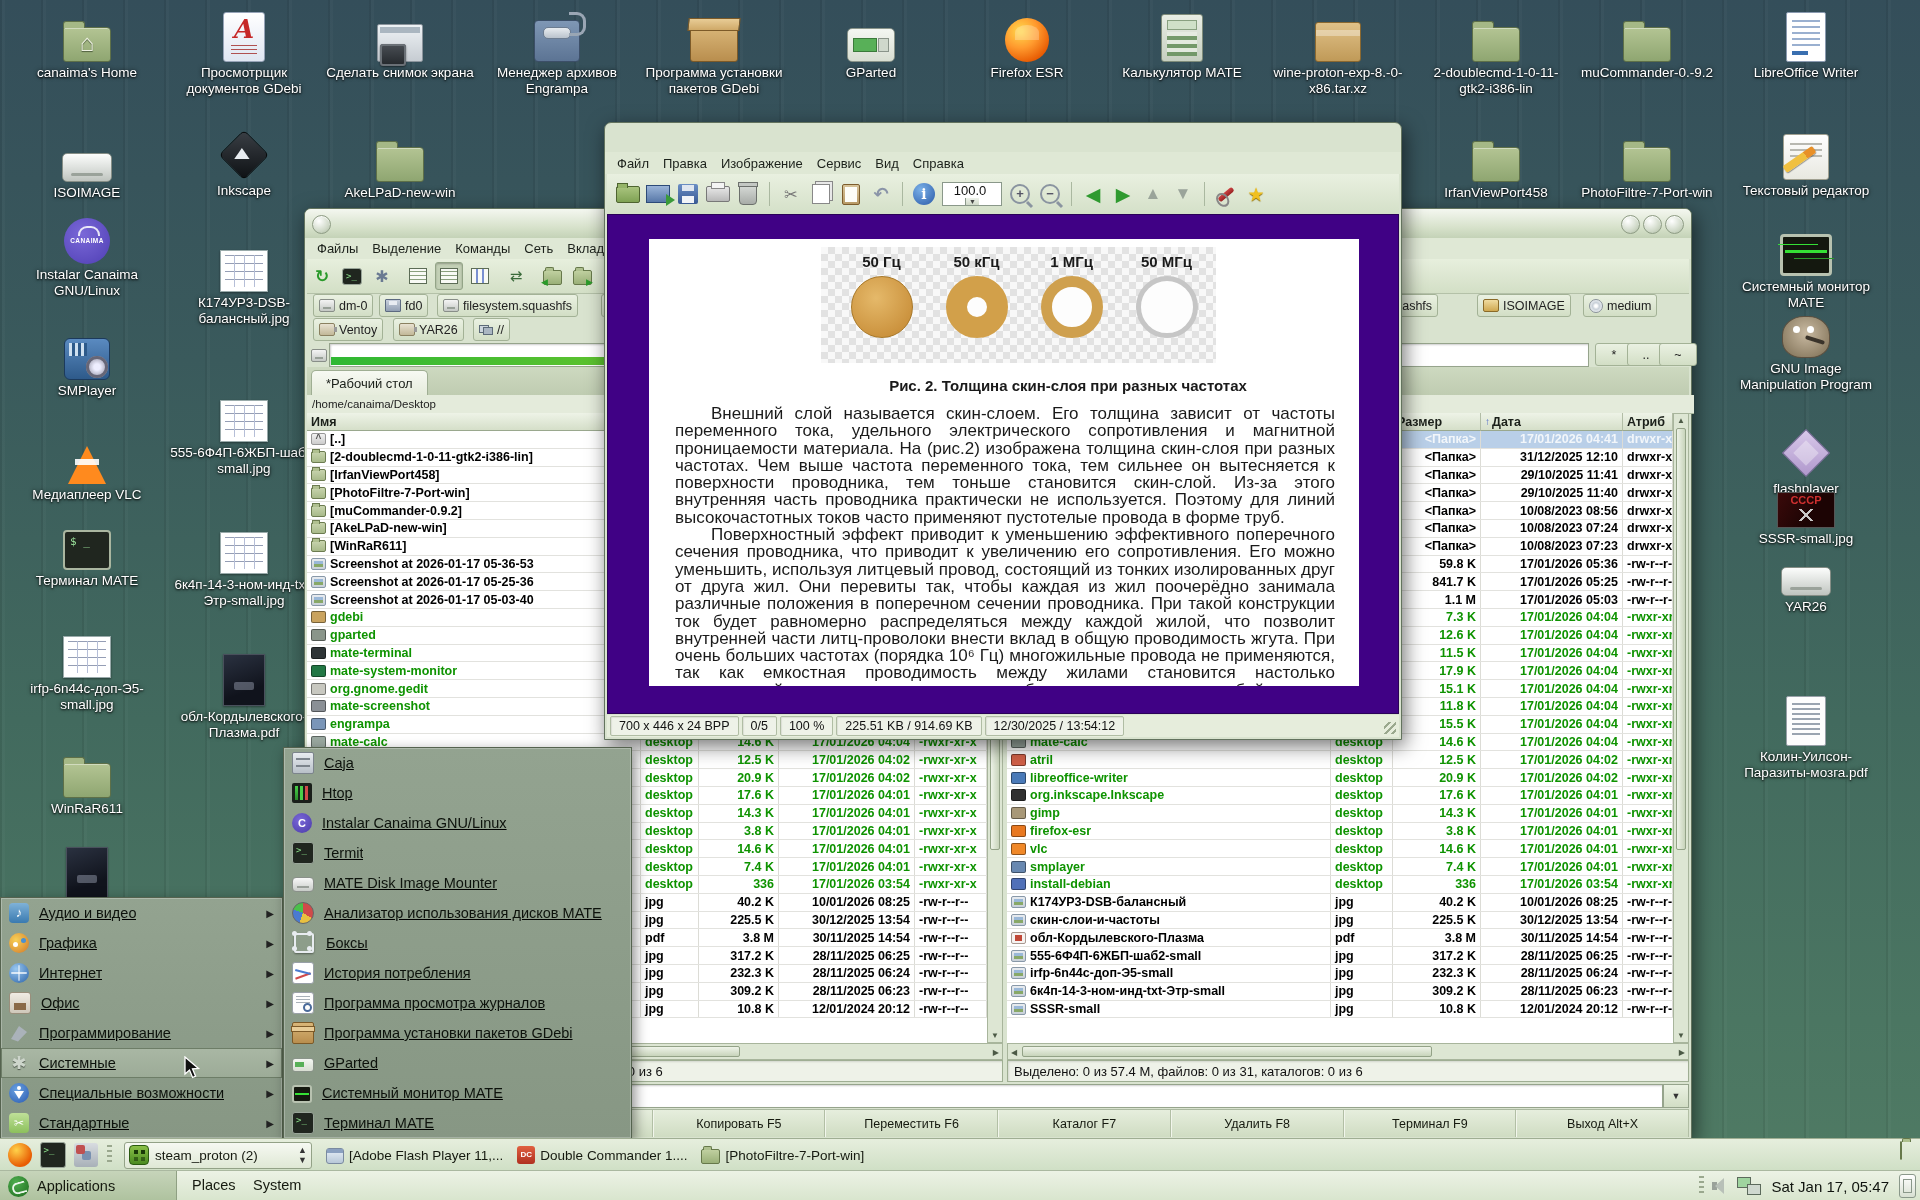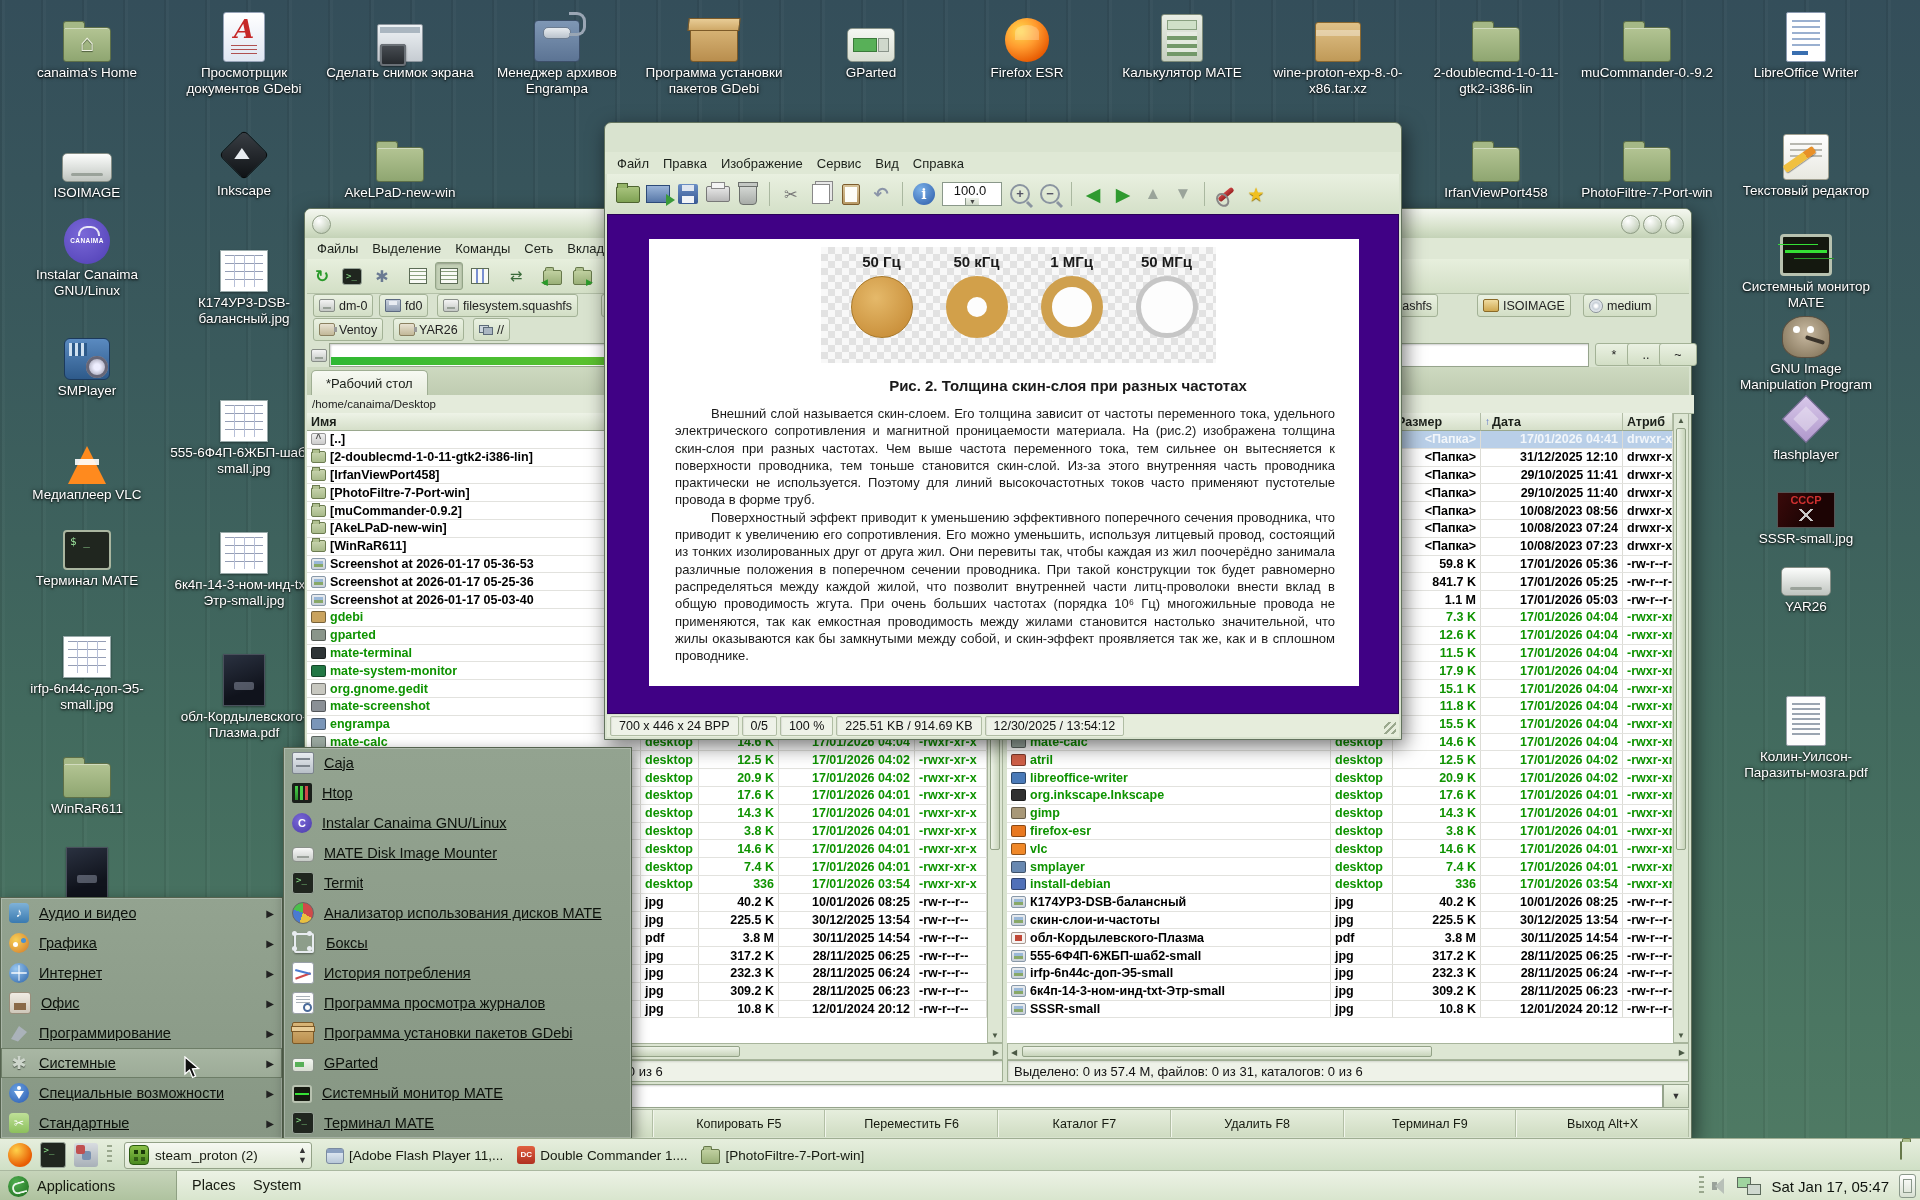--- a/index.html
+++ b/index.html
@@ -170,21 +170,21 @@
     background-image:linear-gradient(45deg,#e2e2e2 25%,transparent 25%,transparent 75%,#e2e2e2 75%),linear-gradient(45deg,#e2e2e2 25%,#f8f8f8 25%,#f8f8f8 75%,#e2e2e2 75%);
     background-size:14px 14px;background-position:0 0,7px 7px;display:flex;}
   .fcol{width:95px;text-align:center;}
   .fcol .flab{font-size:15px;font-weight:700;margin-top:6px;}
   .fcol .circ{margin:6px auto 0;width:62px;height:62px;border-radius:50%;box-sizing:border-box;}
   .circ.c0{background:radial-gradient(circle at 40% 35%,#e5b96a,#c98f3a 80%);border:1px solid #a87828;}
   .circ.c1{border:21px solid #d2a04a;background:#fdfdfd;}
   .circ.c2{border:11px solid #cfa04e;background:#fdfdfd;}
   .circ.c3{border:5px solid #c6c6c6;background:#fdfdfd;}
   .skin-cap{position:absolute;left:0;right:0;top:138px;text-align:center;padding-left:128px;font-size:15px;font-weight:700;}
-  .skin-text{position:absolute;left:26px;right:24px;top:166px;font-size:13px;line-height:17.3px;text-align:justify;}
+  .skin-text{position:absolute;left:26px;right:24px;top:166px;font-size:17px;line-height:17.3px;text-align:justify;}
   .skin-text p{margin:0;text-indent:36px;}
   .irf-status{position:absolute;left:2px;right:2px;bottom:2px;height:22px;background:#e6edDC;background:#e6eddc;display:flex;align-items:center;font-size:12.5px;color:#111;}
   .iscell{height:18px;display:flex;align-items:center;padding:0 8px;border:1px solid #b0bda4;border-radius:2px;background:#eef2e8;box-shadow:inset 1px 1px 1px rgba(0,0,0,.08);margin-left:3px;white-space:nowrap;}
   .grip{position:absolute;right:3px;bottom:3px;width:12px;height:12px;background:repeating-linear-gradient(135deg,transparent 0 3px,#9aa88e 3px 5px);}
   
   .gmenu{position:absolute;background:linear-gradient(#93a390,#879784);border:1px solid #55634f;box-shadow:inset 0 0 0 1px rgba(255,255,255,.25),3px 4px 12px rgba(0,0,0,.45);z-index:6;text-decoration:underline;}
   .mitem{height:30px;display:flex;align-items:center;padding:0 8px;font-size:14.5px;color:#0d120c;position:relative;}
   .mitem .mlab{margin-left:10px;white-space:nowrap;overflow:hidden;}
   .mitem.hl{background:linear-gradient(#a9b7a4,#9cab97);box-shadow:inset 0 0 0 1px #6d7d67;}
   .mitem .arrow{position:absolute;right:8px;font-size:10px;color:#222;}
@@ -424,21 +424,21 @@
           <span class="ic ic-vlc"></span>
         </div>
         <div class="lbl">Медиаплеер VLC</div>
       </div>
       <div class="dicon" style="left: 169px; top: 520px;">
         <div class="ig">
           <span class="ic ic-thumb-schem"></span>
         </div>
         <div class="lbl">6к4п-14-3-ном-инд-txt-Этр-small.jpg</div>
       </div>
-      <div class="dicon" style="left: 1731px; top: 390px;">
+      <div class="dicon" style="left: 1731px; top: 424px;">
         <div class="ig">
           <span class="ic ic-flash"></span>
         </div>
         <div class="lbl">flashplayer</div>
       </div>
       <div class="dicon" style="left: 12px; top: 516px;">
         <div class="ig">
           <span class="ic ic-terminal"></span>
         </div>
         <div class="lbl">Терминал MATE</div>
@@ -1504,26 +1504,26 @@
       </div>
       <div class="mitem">
         <span class="mi mi-htop"></span>
         <span class="mlab">Htop</span>
       </div>
       <div class="mitem">
         <span class="mi mi-canaima"></span>
         <span class="mlab">Instalar Canaima GNU/Linux</span>
       </div>
       <div class="mitem">
+        <span class="mi mi-term"></span>
+        <span class="mlab">Termit</span>
+      </div>
+      <div class="mitem">
         <span class="mi mi-drive"></span>
         <span class="mlab">MATE Disk Image Mounter</span>
-      </div>
-      <div class="mitem">
-        <span class="mi mi-term"></span>
-        <span class="mlab">Termit</span>
       </div>
       <div class="mitem">
         <span class="mi mi-pie"></span>
         <span class="mlab">Анализатор использования дисков MATE</span>
       </div>
       <div class="mitem">
         <span class="mi mi-boxes"></span>
         <span class="mlab">Боксы</span>
       </div>
       <div class="mitem">

